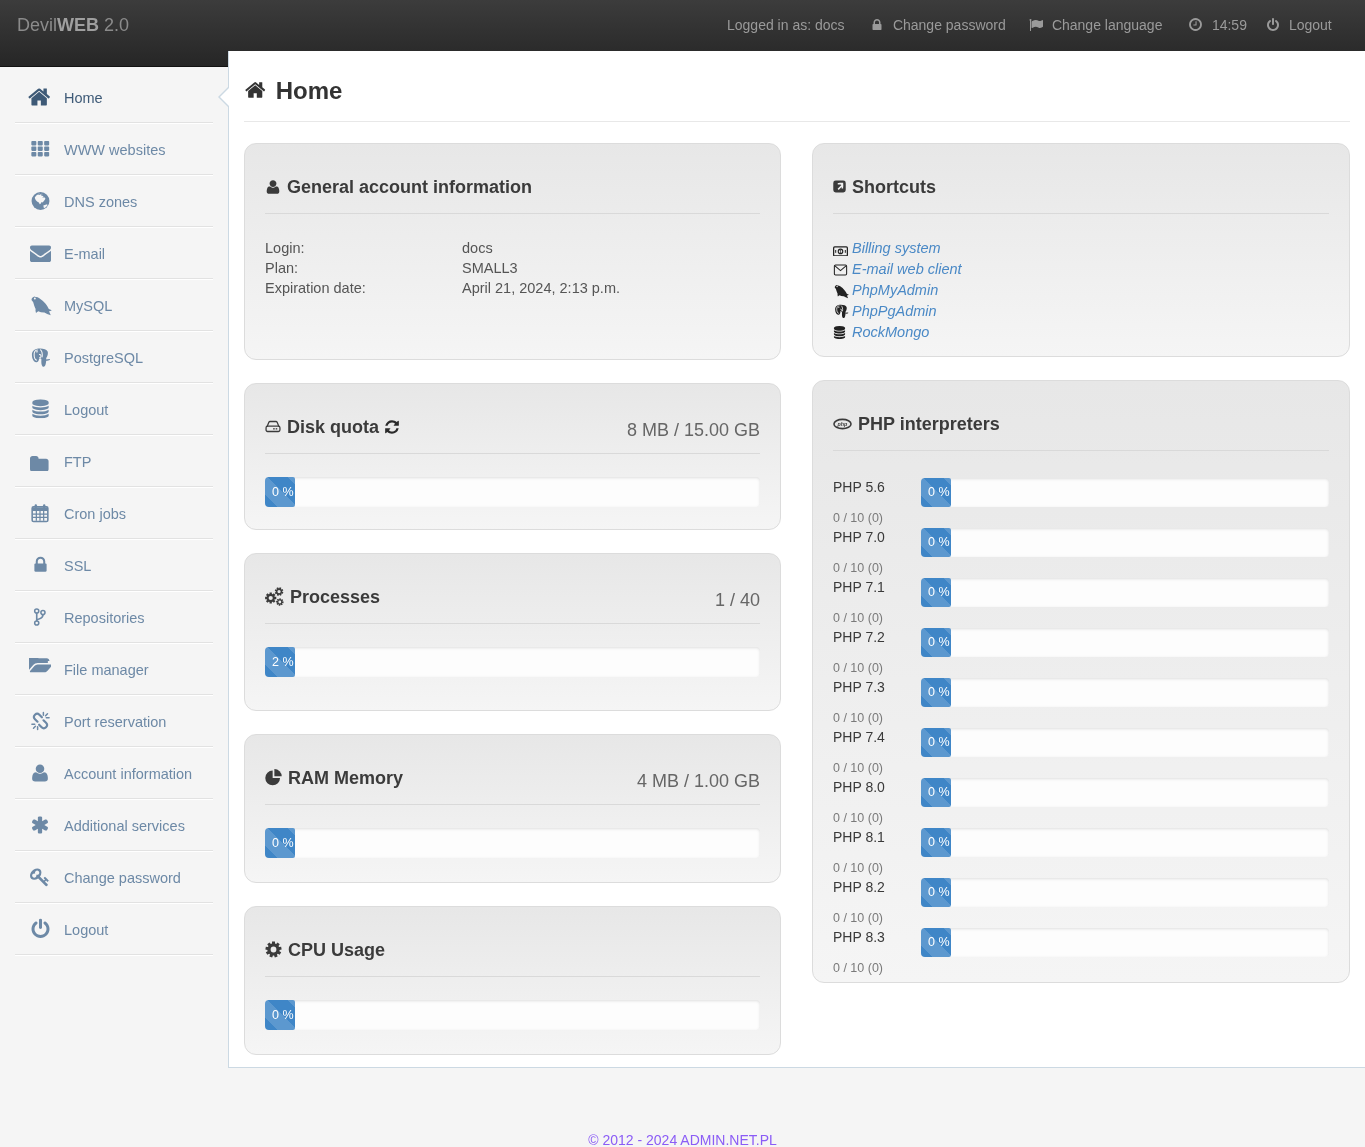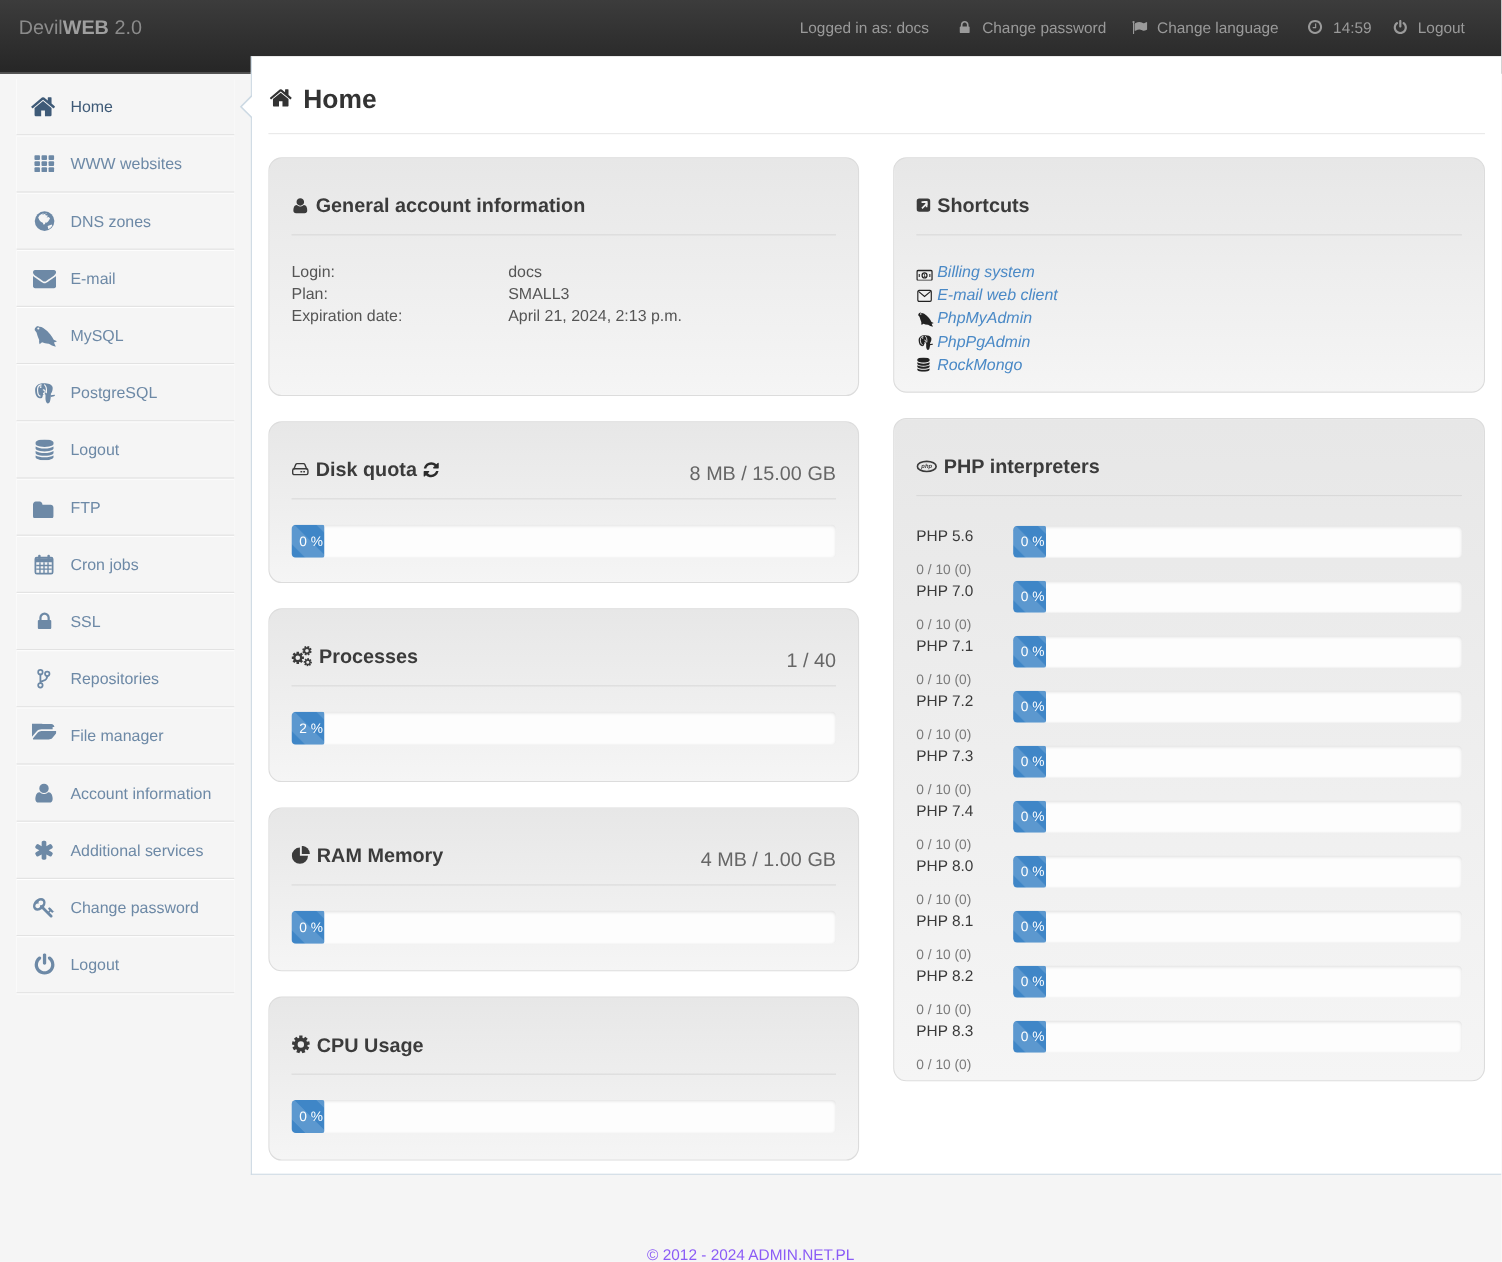--- a/index.html
+++ b/index.html
@@ -173,20 +173,32 @@
           </svg></span>
         <span class="txt">Repositories</span>
       </li>
     <li>
         <span class="icon"><svg width="22" height="22" viewBox="0 0 1792 1792" fill="#6d89a6">
             <path d="M1879 584q0 31-31 66l-336 396q-43 51-120.5 86.5t-143.5 35.5h-1088q-34 0-60.5-13t-26.5-43q0-31 31-66l336-396q43-51 120.5-86.5t143.5-35.5h1088q34 0 60.5 13t26.5 43zm-343-344v160h-832q-94 0-197 47.5t-164 119.5l-337 396-5 6q0-4-.5-12.5t-.5-12.5v-960q0-92 66-158t158-66h320q92 0 158 66t66 158v32h672q92 0 158 66t66 158z"></path>
           </svg></span>
         <span class="txt">File manager</span>
       </li>
     <li>
+        <span class="icon"><svg width="21" height="21" viewBox="0 0 24 24">
+            <g fill="none" stroke="#6d89a6" stroke-width="2.5" stroke-linecap="round">
+              <path d="M13.6 7.8 L10.7 4.9 Q8.2 2.4 5.7 4.9 Q3.2 7.4 5.7 9.9 L8.6 12.8"></path>
+              <path d="M10.4 16.2 L13.3 19.1 Q15.8 21.6 18.3 19.1 Q20.8 16.6 18.3 14.1 L15.4 11.2"></path>
+            </g>
+            <g stroke="#6d89a6" stroke-width="1.7" stroke-linecap="round">
+              <path d="M15.3 2.2 L15.3 5.4 M17.8 5.9 L20 3.7 M18.6 8.4 L21.8 8.4 M2.2 15.6 L5.4 15.6 M4 20.3 L6.2 18.1 M8.7 18.6 L8.7 21.8"></path>
+            </g>
+          </svg></span>
+        <span class="txt">Port reservation</span>
+      </li>
+    <li>
         <span class="icon"><svg width="20" height="20" viewBox="0 0 1792 1792" fill="#6d89a6">
             <path d="M1600 1405q0 120-73 189.5t-194 69.5h-874q-121 0-194-69.5t-73-189.5q0-53 3.5-103.5t14-109 26.5-108.5 43-97.5 62-81 85.5-53.5 111.5-20q9 0 42 21.5t74.5 48 108 48 133.5 21.5 133.5-21.5 108-48 74.5-48 42-21.5q61 0 111.5 20t85.5 53.5 62 81 43 97.5 26.5 108.5 14 109 3.5 103.5zm-320-893q0 159-112.5 271.5t-271.5 112.5-271.5-112.5-112.5-271.5 112.5-271.5 271.5-112.5 271.5 112.5 112.5 271.5z"></path>
           </svg></span>
         <span class="txt">Account information</span>
       </li>
     <li>
         <span class="icon"><svg width="20" height="20" viewBox="0 0 1792 1792" fill="#6d89a6">
             <path d="M1546 1050q46 26 59.5 77.5t-12.5 97.5l-64 110q-26 46-77.5 59.5t-97.5-12.5l-266-153v307q0 52-38 90t-90 38h-128q-52 0-90-38t-38-90v-307l-266 153q-46 26-97.5 12.5t-77.5-59.5l-64-110q-26-46-12.5-97.5t59.5-77.5l266-154-266-154q-46-26-59.5-77.5t12.5-97.5l64-110q26-46 77.5-59.5t97.5 12.5l266 153v-307q0-52 38-90t90-38h128q52 0 90 38t38 90v307l266-153q46-26 97.5-12.5t77.5 59.5l64 110q26 46 12.5 97.5t-59.5 77.5l-266 154z"></path>
           </svg></span>
         <span class="txt">Additional services</span>

